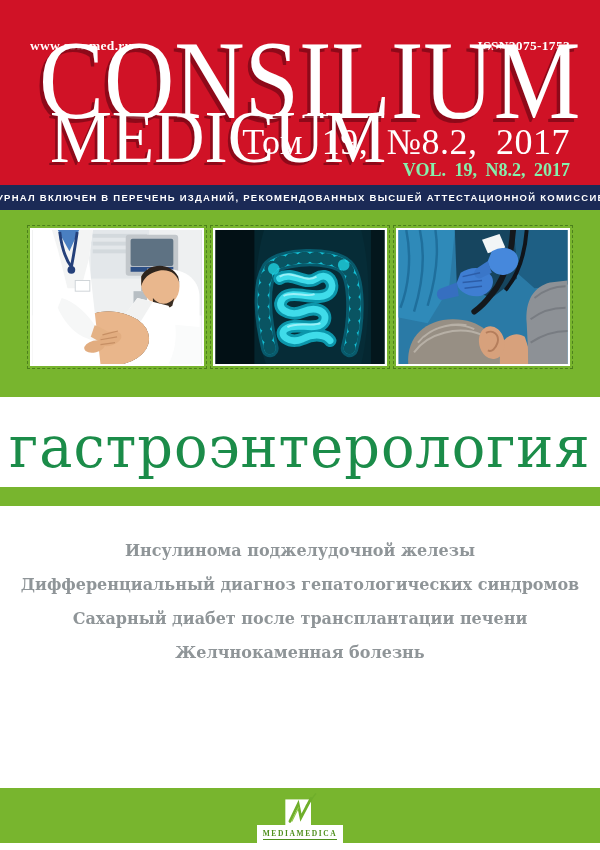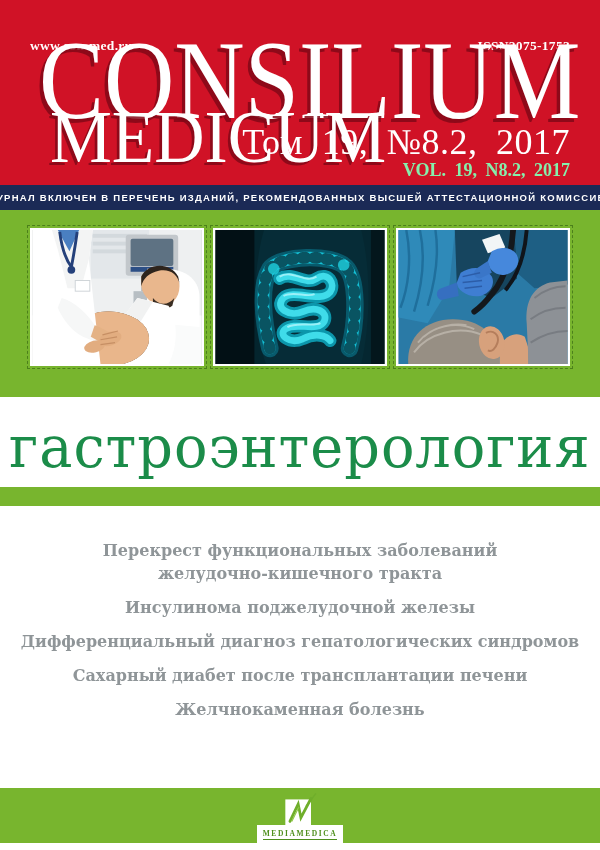--- a/index.html
+++ b/index.html
@@ -173,22 +173,20 @@
       </svg>
     </div>
   </div>
 
   <div class="section-band">
     <div class="section-title">гастроэнтерология</div>
   </div>
   <div class="green-rule"></div>
 
   <div class="articles">
-    <p class="article">Перекрест функциональных заболеваний
-желудочно-кишечного тракта</p>
     <p class="article">Инсулинома поджелудочной железы</p>
     <p class="article">Дифференциальный диагноз гепатологических синдромов</p>
     <p class="article">Сахарный диабет после трансплантации печени</p>
     <p class="article">Желчнокаменная болезнь</p>
   </div>
 
   <div class="footer">
     <svg width="42" height="36" viewBox="0 0 42 36">
       <rect x="5" y="7" width="28" height="28" fill="#ffffff"></rect>
       <path d="M10 31 L19 12 L22 27 L33 6" stroke="#6fae2b" stroke-width="3" fill="none" stroke-linecap="round"></path>

